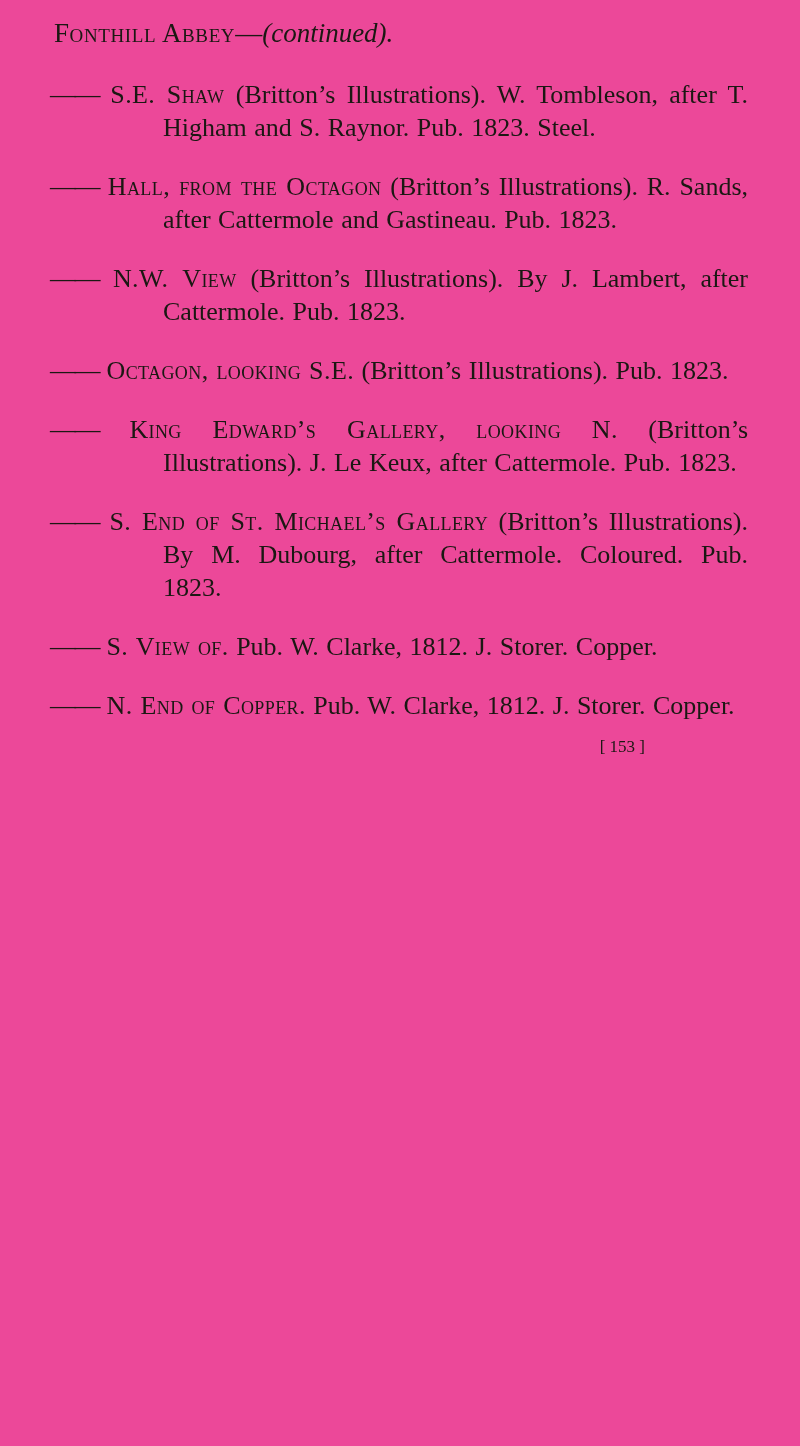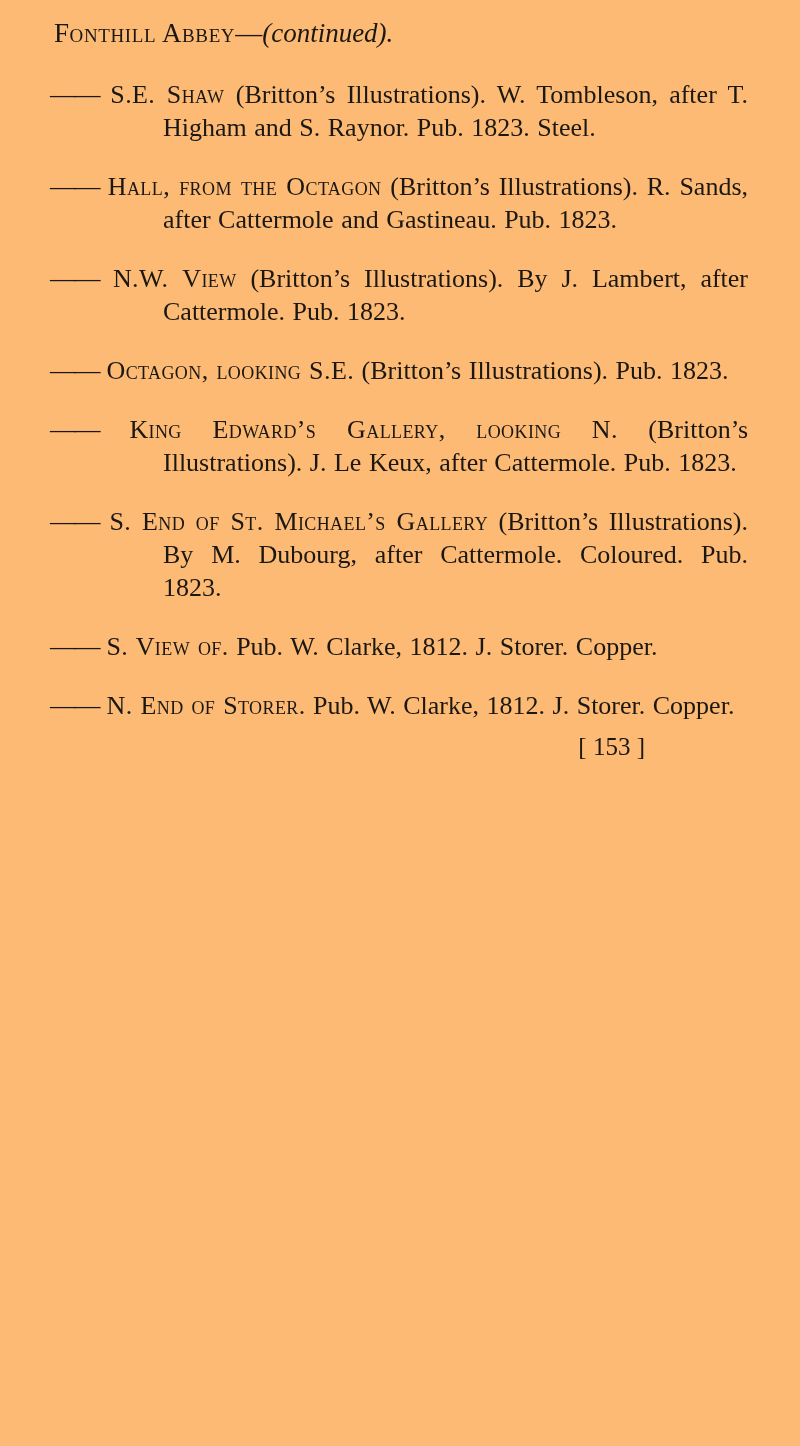--- a/index.html
+++ b/index.html
@@ -5,21 +5,21 @@
   html, body {
     margin: 0;
     padding: 0;
     background: #ffffff;
   }
   .page {
     position: relative;
     width: 800px;
     height: 1446px;
     box-sizing: border-box;
-    background: #fdba74;
+    background: #ec4899;
     color: #1b1813;
     font-family: "Liberation Serif", "DejaVu Serif", serif;
     font-size: 26px;
     line-height: 33px;
     padding: 16px 52px 0 50px;
     overflow: hidden;
   }
   .heading {
     margin: 0 0 28px 4px;
     font-size: 27px;
@@ -44,21 +44,21 @@
     white-space: nowrap;
   }
   .title {
     font-variant: small-caps;
     letter-spacing: 0.4px;
   }
   .page-number {
     margin: -18px 0 0 0;
     text-align: right;
     padding-right: 103px;
-    font-size: 25px;
+    font-size: 17px;
   }
 </style>
 </head>
 <body>
 
 <div class="page">
 
   <p class="heading"><span class="sc">Fonthill Abbey</span><span>—</span><span class="ital">(continued).</span></p>
 
   <p class="entry">
@@ -101,19 +101,19 @@
 
 
   <p class="entry">
     <span class="dash">——</span>
     <span class="title">S. View of.</span>
     <span class="details">Pub. W. Clarke, 1812. J. Storer. Copper.</span>
   </p>
 
   <p class="entry">
     <span class="dash">——</span>
-    <span class="title">N. End of Storer.</span>
+    <span class="title">N. End of Copper.</span>
     <span class="details">Pub. W. Clarke, 1812. J. Storer. Copper.</span>
   </p>
 
   <p class="page-number">[ 153 ]</p>
 
 </div>
 
 </body></html>

